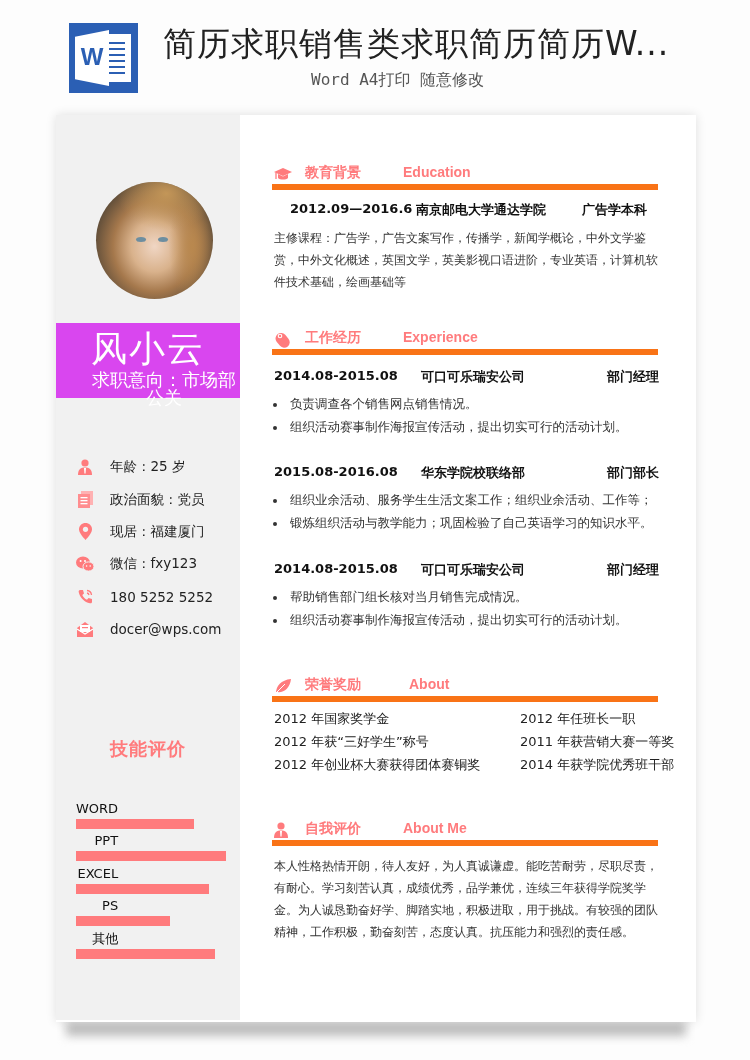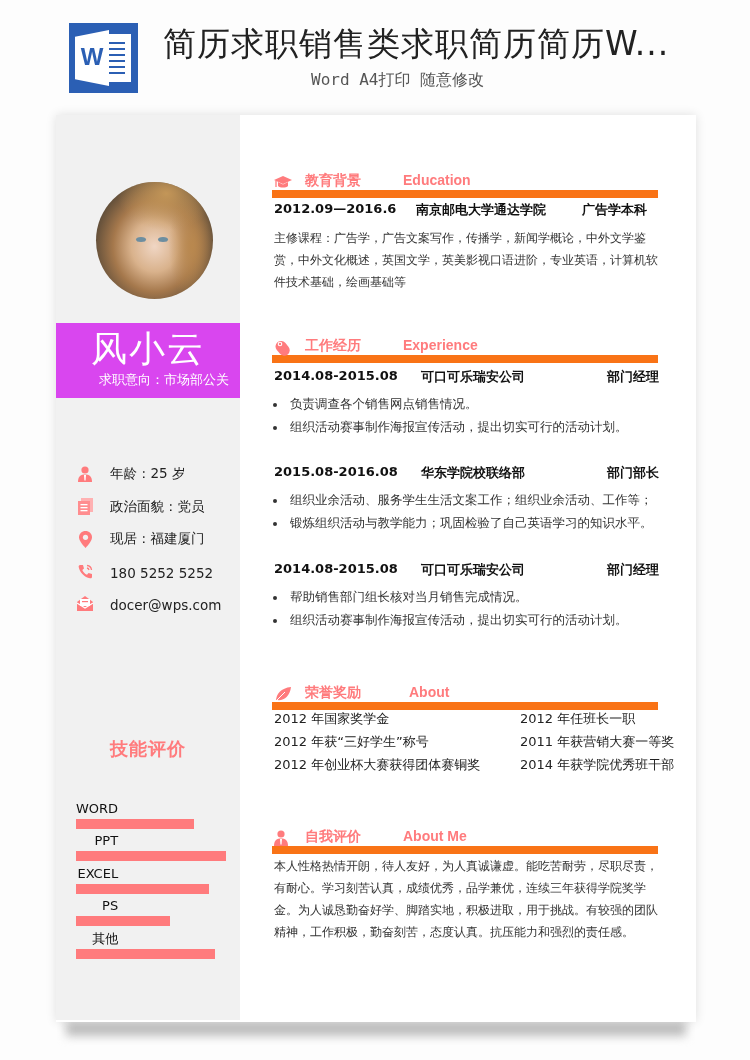--- a/index.html
+++ b/index.html
@@ -29,36 +29,36 @@
 
   .avatar { position: absolute; left: 40px; top: 67px; width: 117px; height: 117px; border-radius: 50%; overflow: hidden;
     background: radial-gradient(ellipse at 50% 55%, #f0d6c4 0%, #d9b28c 28%, #a5784c 50%, #5a4a38 75%, #3a3530 100%); }
   .avatar .hair { position: absolute; left: 0; top: 0; width: 117px; height: 117px;
     background: radial-gradient(ellipse 60% 45% at 60% 10%, #c39658 0%, rgba(195,150,88,0) 70%),
                 radial-gradient(ellipse 25% 60% at 82% 55%, #b9884e 0%, rgba(185,136,78,0) 80%); }
   .avatar .eye { position: absolute; width: 10px; height: 5px; border-radius: 50%; background: #6d8ea0; top: 55px; }
 
   .name-band { position: absolute; left: 0; top: 208px; width: 184px; height: 75px; background: #d946ef; text-align: center; color: #fff; }
   .name-band .name { font-family: "DejaVu Serif", serif; font-size: 36px; line-height: 44px; margin-top: 4px; letter-spacing: 2px; }
-  .name-band .intent { font-size: 13px; line-height: 18px; margin-left: 32px; }
+  .name-band .intent { font-size: 18px; line-height: 18px; margin-left: 32px; }
 
   .info { position: absolute; left: 20px; top: 336px; width: 160px; }
-  .info-row { position: relative; height: 32.4px; display: flex; align-items: flex-end; }
+  .info-row { position: relative; height: 32.4px; display: flex; align-items: center; }
   .info-row .ico { width: 18px; height: 18px; margin-right: 16px; display: inline-flex; align-items: center; justify-content: center; }
   .info-row .txt { font-size: 13.5px; color: #222; white-space: nowrap; }
 
   .skills-title { position: absolute; left: 0; top: 622px; width: 184px; text-align: center; color: #ff7b7d; font-size: 18px; font-weight: bold; letter-spacing: 1px; }
   .skills { position: absolute; left: 20px; top: 686px; }
   .skill { height: 32.4px; position: relative; }
   .skill .lbl { font-size: 13px; color: #111; line-height: 16px; display: block; text-align: right; }
   .skill .bar { position: absolute; left: 0; top: 18px; height: 10px; background: #ff7b7d; }
 
   
   .content { position: absolute; left: 216px; top: 0; width: 388px; }
-  .sec-head { position: absolute; left: 0; width: 386px; height: 26px; border-bottom: 8px solid #f97316; margin-top: 8px; }
+  .sec-head { position: absolute; left: 0; width: 386px; height: 26px; border-bottom: 6px solid #f97316; }
   .sec-head .s-ico { position: absolute; left: 2px; top: 2px; width: 20px; height: 18px; }
   .sec-head .zh { position: absolute; left: 33px; top: 0; font-size: 14px; font-weight: bold; color: #ff7b7d; }
   .sec-head .en { position: absolute; top: 0; font-size: 14px; font-weight: bold; color: #ff7b7d; font-family: "Liberation Sans", sans-serif; }
 
   .row3 { position: absolute; left: 0; width: 386px; height: 20px; font-size: 13px; font-weight: bold; color: #111; }
   .row3 span { position: absolute; top: 0; white-space: nowrap; }
 
   .para { position: absolute; left: 0; width: 386px; font-size: 12px; line-height: 22px; color: #333; }
   .bullets { position: absolute; left: 0; width: 390px; list-style: none; }
   .bullets li { position: relative; padding-left: 18px; font-size: 12.5px; line-height: 22.5px; color: #333; white-space: nowrap; }
@@ -130,20 +130,33 @@
           <span class="ico">
             <svg width="13" height="17" viewBox="0 0 13 17">
                 <path d="M6.5 0 C10 0 13 2.7 13 6.3 C13 10.5 6.5 17 6.5 17 C6.5 17 0 10.5 0 6.3 C0 2.7 3 0 6.5 0 Z" fill="#ff7b7d"></path>
                 <circle cx="6.5" cy="6.3" r="2.6" fill="#f1f1f1"></circle>
               </svg>
           </span>
           <span class="txt">现居：福建厦门</span>
         </div>
         <div class="info-row">
           <span class="ico">
+            <svg width="18" height="16" viewBox="0 0 18 16">
+                <ellipse cx="7" cy="6.5" rx="7" ry="6" fill="#ff7b7d"></ellipse>
+                <ellipse cx="12.5" cy="10.5" rx="5.5" ry="4.6" fill="#ff7b7d" stroke="#f1f1f1" stroke-width="1"></ellipse>
+                <circle cx="4.6" cy="5" r="1" fill="#fff"></circle>
+                <circle cx="9" cy="5" r="1" fill="#fff"></circle>
+                <circle cx="10.6" cy="10" r="0.8" fill="#fff"></circle>
+                <circle cx="14.2" cy="10" r="0.8" fill="#fff"></circle>
+              </svg>
+          </span>
+          <span class="txt">微信：fxy123</span>
+        </div>
+        <div class="info-row">
+          <span class="ico">
             <svg width="15" height="15" viewBox="0 0 15 15">
                 <path d="M2 1 L5 1 L6 4.5 L4.3 6 C5.2 8.3 6.8 9.8 9 10.7 L10.5 9 L14 10 L14 13 C14 14 13 14.5 12 14.3 C6.5 13.3 1.7 8.5 0.7 3 C0.5 2 1 1 2 1 Z" fill="#ff7b7d"></path>
                 <path d="M9 1.5 A5 5 0 0 1 13.5 6" stroke="#ff7b7d" stroke-width="1.3" fill="none"></path>
                 <path d="M9 4 A2.6 2.6 0 0 1 11 6" stroke="#ff7b7d" stroke-width="1.3" fill="none"></path>
               </svg>
           </span>
           <span class="txt">180 5252 5252</span>
         </div>
         <div class="info-row">
           <span class="ico">
@@ -190,21 +203,21 @@
           <svg width="18" height="14" viewBox="0 0 18 14">
               <path d="M9 1 L18 5 L9 9 L0 5 Z" fill="#ff7b7d"></path>
               <path d="M4 7 L4 11 C6 13 12 13 14 11 L14 7 L9 9.5 Z" fill="#ff7b7d"></path>
               <path d="M2 5.5 L2 12" stroke="#ff7b7d" stroke-width="1.3"></path>
             </svg>
         </span>
         <span class="zh">教育背景</span>
         <span class="en" style="left:131px">Education</span>
       </div>
       <div class="row3" style="top:86px">
-        <span style="left:2px">2012.09—2016.6</span>
+        <span style="left:18px">2012.09—2016.6</span>
         <span style="left:144px">南京邮电大学通达学院</span>
         <span style="left:310px">广告学本科</span>
       </div>
       <div class="para" style="top:112px; left:2px">主修课程：广告学，广告文案写作，传播学，新闻学概论，中外文学鉴赏，中外文化概述，英国文学，英美影视口语进阶，专业英语，计算机软件技术基础，绘画基础等</div>
 
       <div class="sec-head" style="top:214px">
         <span class="s-ico">
           <svg width="18" height="18" viewBox="0 0 18 18">
               <rect x="3" y="1" width="11" height="16" rx="5.5" transform="rotate(-40 9 9)" fill="#ff7b7d"></rect>
               <circle cx="6" cy="5" r="2.3" fill="#fff"></circle>

